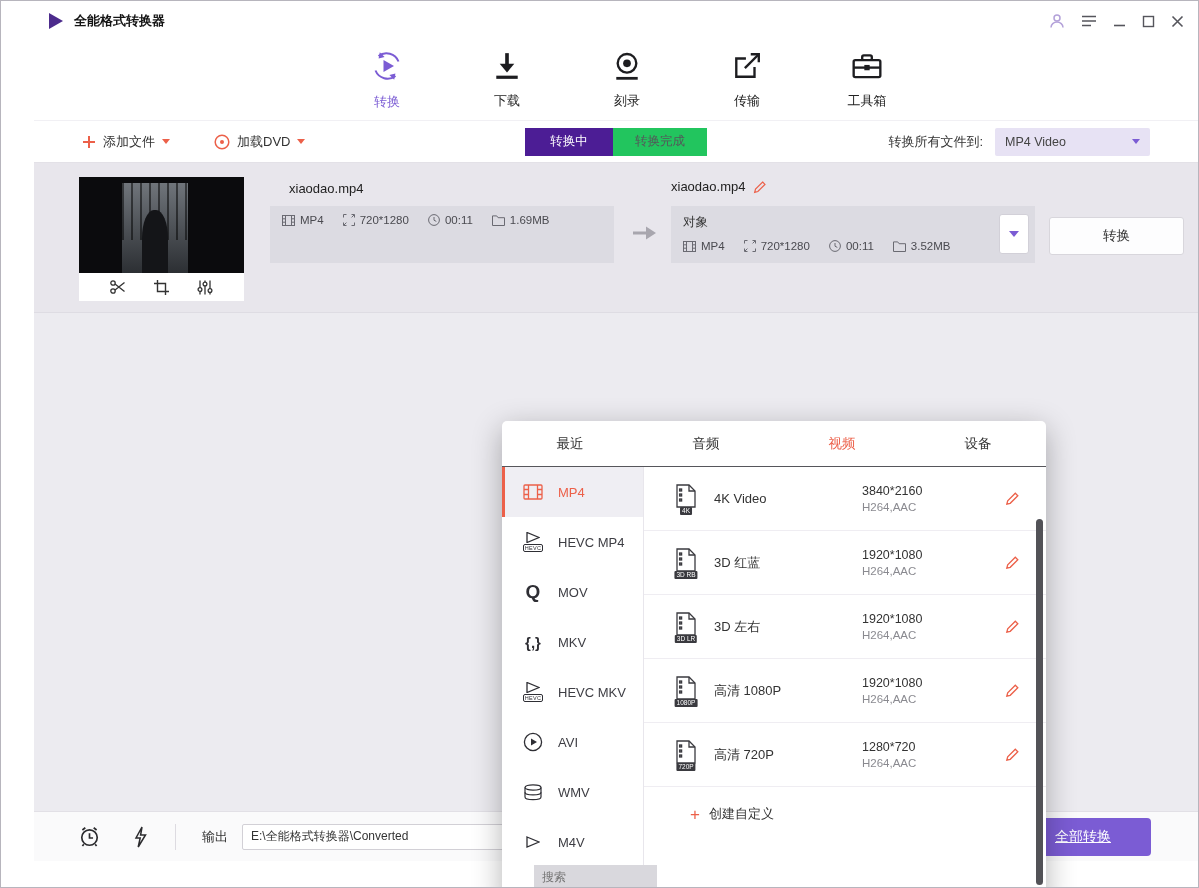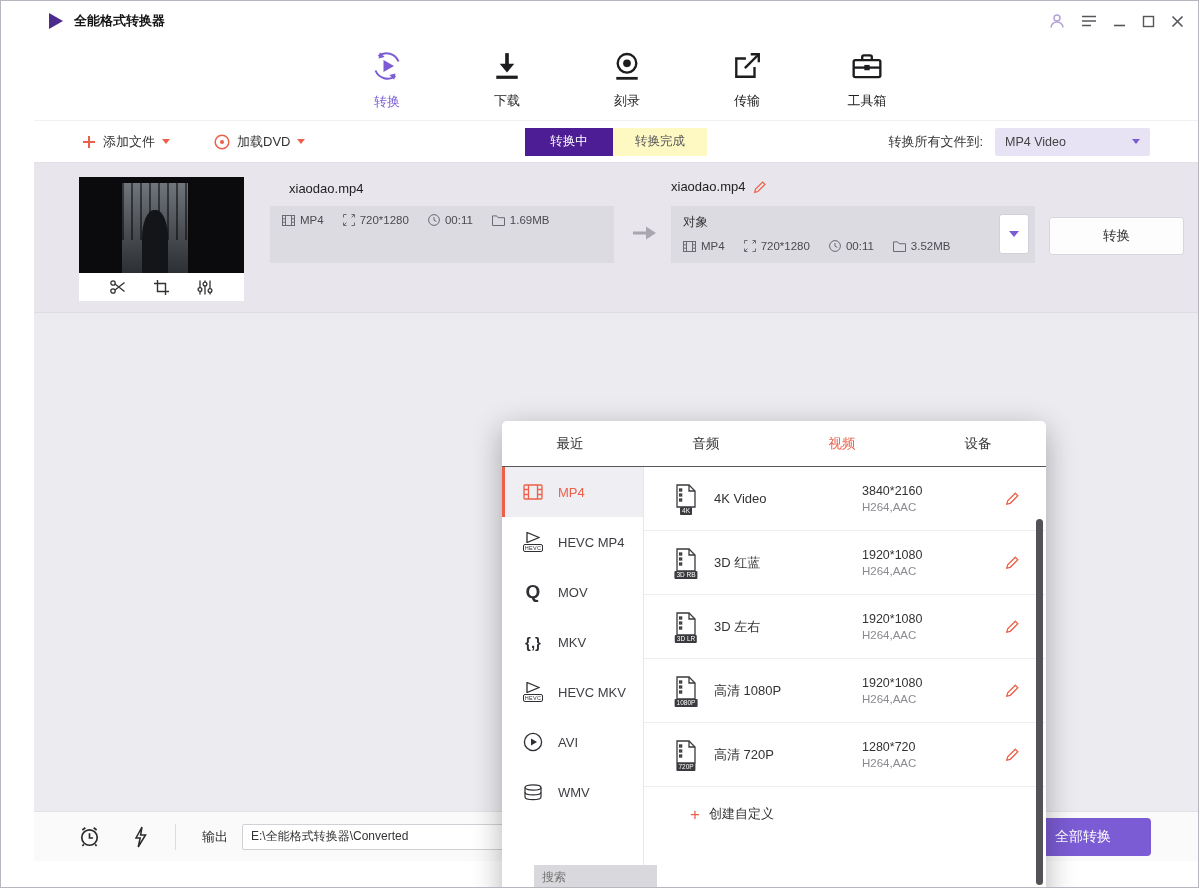--- a/index.html
+++ b/index.html
@@ -25,21 +25,21 @@
   
   .toolbar { position:relative; height:42px; display:flex; align-items:center; padding:0 48px; background:#fff; border-bottom:1px solid #e3e1e7; }
   .tool-btn { display:flex; align-items:center; gap:7px; font-size:13px; color:#333; margin-right:44px; }
   .tool-btn .o-ic { color:#ec6049; display:flex; align-items:center; }
   .caret { display:inline-block; width:0; height:0; border-left:4px solid transparent; border-right:4px solid transparent; border-top:5px solid currentColor; }
   .caret.orange { color:#ec6049; }
   .caret.purple { color:#7b5cd4; }
   .status-tabs { position:absolute; left:50%; transform:translateX(-50%); display:flex; }
   .status-tab { height:28px; display:flex; align-items:center; justify-content:center; font-size:12.5px; }
   .status-tab.converting { width:88px; background:#4c1d95; color:#fff; }
-  .status-tab.converted { width:94px; background:#fef9c3; color:#55555a; }
+  .status-tab.converted { width:94px; background:#22c55e; color:#55555a; }
   .convert-to { margin-left:auto; display:flex; align-items:center; gap:12px; font-size:13px; color:#333; }
   .convert-to-select { width:155px; height:28px; background:#e7e2f4; border-radius:2px; display:flex; align-items:center; padding:0 10px; font-size:12.5px; color:#444; }
   .convert-to-select .caret { margin-left:auto; }
 
   
   .main { position:relative; height:648px; background:#ecebf0; }
   .file-card { position:absolute; left:0; top:0; width:100%; height:150px; background:#e8e6ec; border-bottom:1px solid #dedce3; }
 
   .thumb { position:absolute; left:45px; top:14px; width:165px; height:124px; }
   .thumb-img { position:relative; width:100%; height:96px; background:#0b0b0d; overflow:hidden; }
@@ -113,21 +113,21 @@
   .bb-divider { width:1px; height:26px; background:#dddbe1; margin:0 26px 0 28px; }
   .bb-lightning { margin-left:32px; }
   .output-label { font-size:13px; color:#333; margin-right:14px; }
   .path-box { position:relative; width:358px; height:26px; }
   .path-input { width:100%; height:100%; border:1px solid #d2d0d6; border-radius:2px; background:#fff; font-size:12px; color:#333; padding:0 24px 0 8px; outline:none; font-family:"Liberation Sans", sans-serif; }
   .path-caret { position:absolute; right:8px; top:10px; }
   .bb-folder { margin-left:26px; color:#ec6049; }
   .merge-label { margin-left:auto; font-size:13px; color:#333; }
   .toggle { position:relative; width:38px; height:20px; background:#d8d6dc; border-radius:10px; margin:0 22px 0 18px; }
   .toggle-knob { position:absolute; left:2px; top:2px; width:16px; height:16px; border-radius:50%; background:#fff; box-shadow:0 1px 2px rgba(0,0,0,.3); }
-  .convert-all-btn { width:136px; height:38px; background:#7b5cd4; border:none; border-radius:4px; color:#fff; font-size:14px; display:flex; align-items:center; justify-content:center; font-family:"Liberation Sans", sans-serif; }
+  .convert-all-btn { width:136px; height:38px; background:#7b5cd4; border:none; border-radius:4px; color:#fff; font-size:14px; display:flex; align-items:center; justify-content:center; font-family:"Liberation Sans", sans-serif;text-decoration:underline; }
   .window-footer { height:28px; background:#fff; }
 </style>
 </head>
 <body>
 
 <div class="window">
 
   <div class="titlebar">
     <span class="app-logo">
       <svg width="16" height="18" viewBox="0 0 16 18">
@@ -458,20 +458,28 @@
             </div>
             <div class="format-item">
               <span class="f-icon">
                   <svg width="20" height="17" viewBox="0 0 20 17" fill="none" stroke="currentColor" stroke-width="1.2">
                     <ellipse cx="10" cy="3.5" rx="8" ry="2.6"></ellipse>
                     <path d="M2 3.5 V13 a8 2.6 0 0 0 16 0 V3.5"></path>
                     <path d="M2 8.2 a8 2.6 0 0 0 16 0"></path>
                   </svg>
                 </span>
               <span class="f-label">WMV</span>
+            </div>
+            <div class="format-item">
+              <span class="f-icon">
+                  <svg width="14" height="12" viewBox="0 0 14 11">
+                    <polygon points="1,.5 13,5.5 1,10.5" fill="none" stroke="currentColor" stroke-width="1.3"></polygon>
+                  </svg>
+                </span>
+              <span class="f-label">M4V</span>
             </div>
           </div>
           <div class="format-search-wrap">
             <input class="format-search" placeholder="搜索" style="">
           </div>
         </div>
 
         <div class="preset-col">
           <div class="preset-item">
             <span class="preset-icon">

